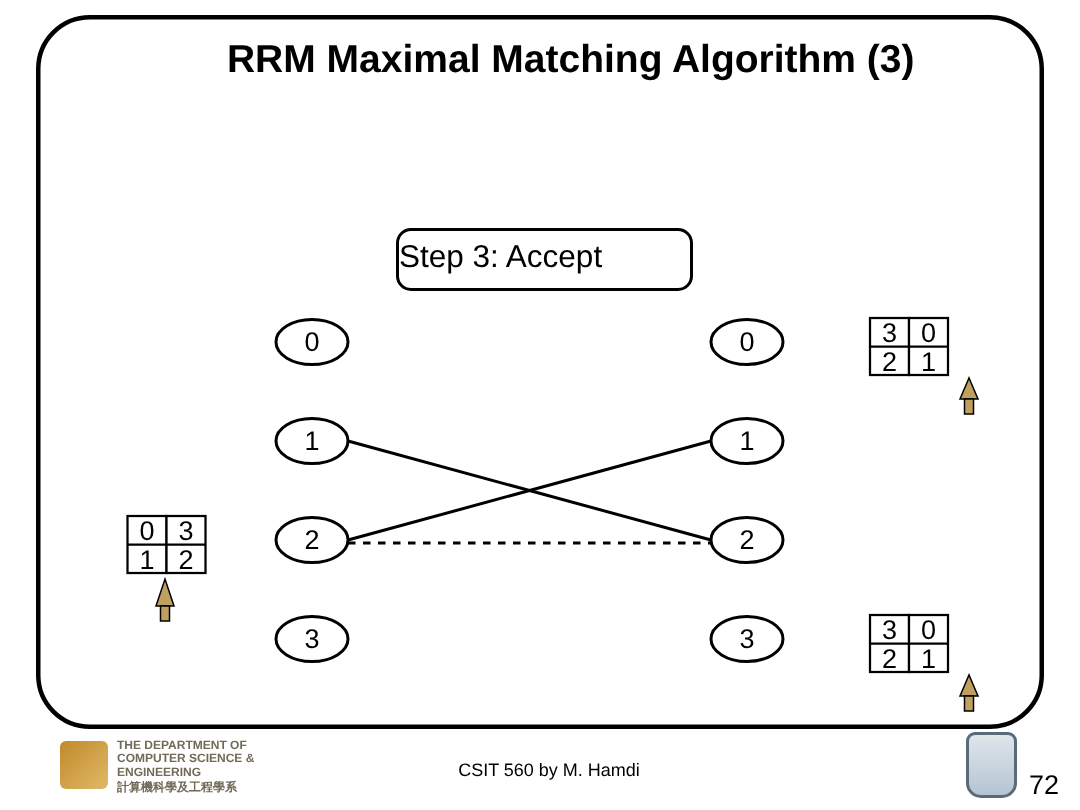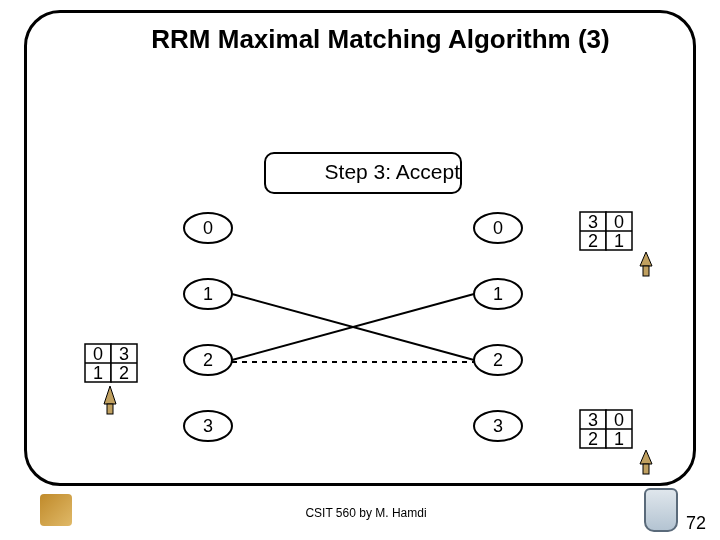--- a/index.html
+++ b/index.html
@@ -34,21 +34,21 @@
   }
   .step-box {
     position: absolute;
     left: 264px;
     top: 152px;
     width: 194px;
     height: 38px;
     border: 2px solid #000;
     border-radius: 10px;
     background: #fff;
-    text-align: right;
+    text-align: left;
     line-height: 36px;
     font-family: "Comic Sans MS", "Comic Sans", cursive, Arial;
     font-size: 21px;
   }
   svg.diagram {
     position: absolute;
     left: 0; top: 0;
     width: 720px;
     height: 540px;
     pointer-events: none;
@@ -178,15 +178,21 @@
     <polygon points="640,464 652,464 646,450" fill="#c0a060" stroke="#000" stroke-width="1"></polygon>
     <rect x="643" y="464" width="6" height="10" fill="#c0a060" stroke="#000" stroke-width="1"></rect>
   </g>
 </svg>
 
 <div class="bottom-text">CSIT 560 by M. Hamdi</div>
 <div class="page-num">72</div>
 
 <div class="dept-logo">
   <div class="badge"></div>
+  <div class="txt">
+    <div>THE DEPARTMENT OF</div>
+    <div>COMPUTER SCIENCE &amp;</div>
+    <div>ENGINEERING</div>
+    <div>計算機科學及工程學系</div>
+  </div>
 </div>
 
 <div class="crest"></div>
 
 </body></html>

